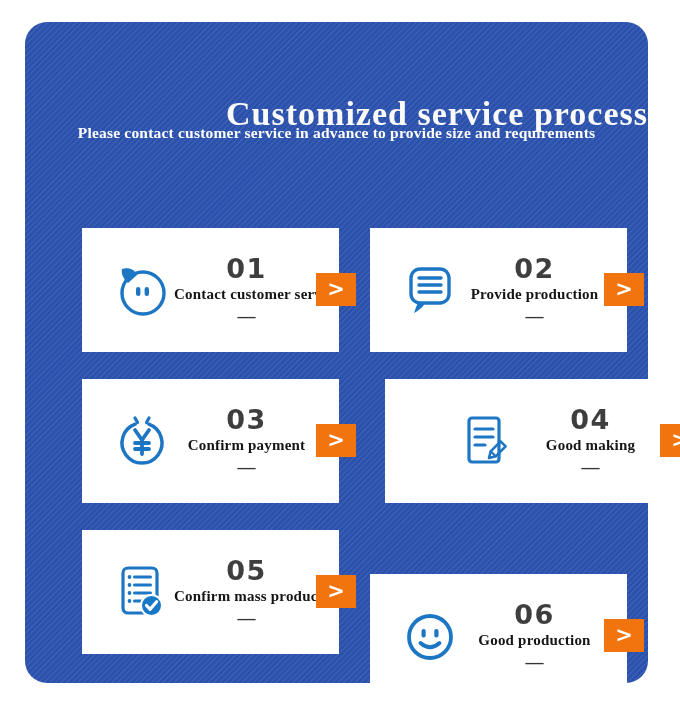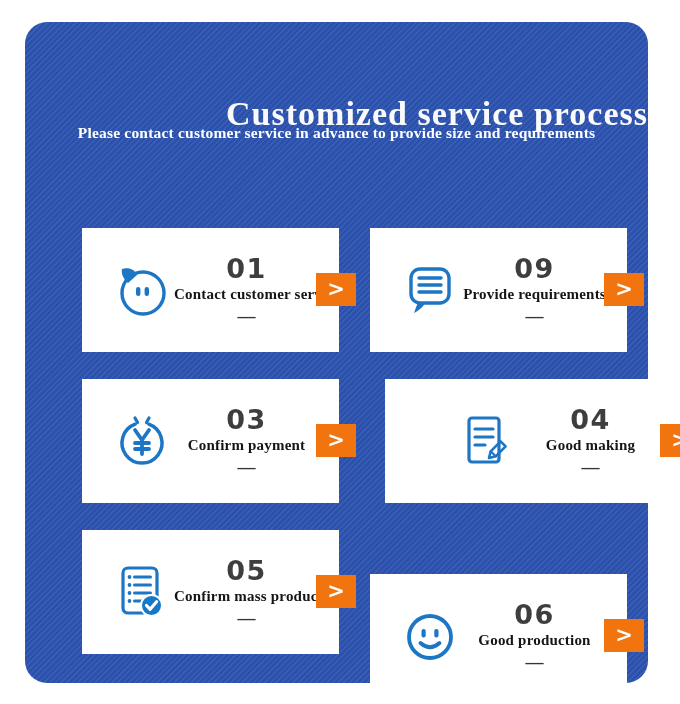--- a/index.html
+++ b/index.html
@@ -101,22 +101,22 @@
 
     <div class="card c2">
       <span class="icon-box">
         <svg viewBox="0 0 64 64">
           <rect class="stroke-ic" x="13" y="11" width="38" height="34" rx="9" stroke-width="3.4"></rect>
           <path d="M20 44 L16 55 Q24 51 28 44 Z" fill="#1d76c4"></path>
           <path class="stroke-ic" d="M21 20 H43 M21 27 H43 M21 34 H43" stroke-width="3.4"></path>
         </svg>
       </span>
       <div class="step-col">
-        <div class="step-number">09</div>
-        <div class="step-label">Provide requirements</div>
+        <div class="step-number">02</div>
+        <div class="step-label">Provide production</div>
         <div class="step-dash">—</div>
       </div>
       <button class="arrow-btn">&gt;</button>
     </div>
 
     <div class="card c3">
       <span class="icon-box">
         <svg viewBox="0 0 64 64">
           <path class="stroke-ic" d="M38.84 15.21 A20 20 0 1 1 25.16 15.21" stroke-width="3.5"></path>
           <path class="stroke-ic" d="M25 9 L27.5 13.5 M39 9 L36.5 13.5" stroke-width="3.2"></path>

